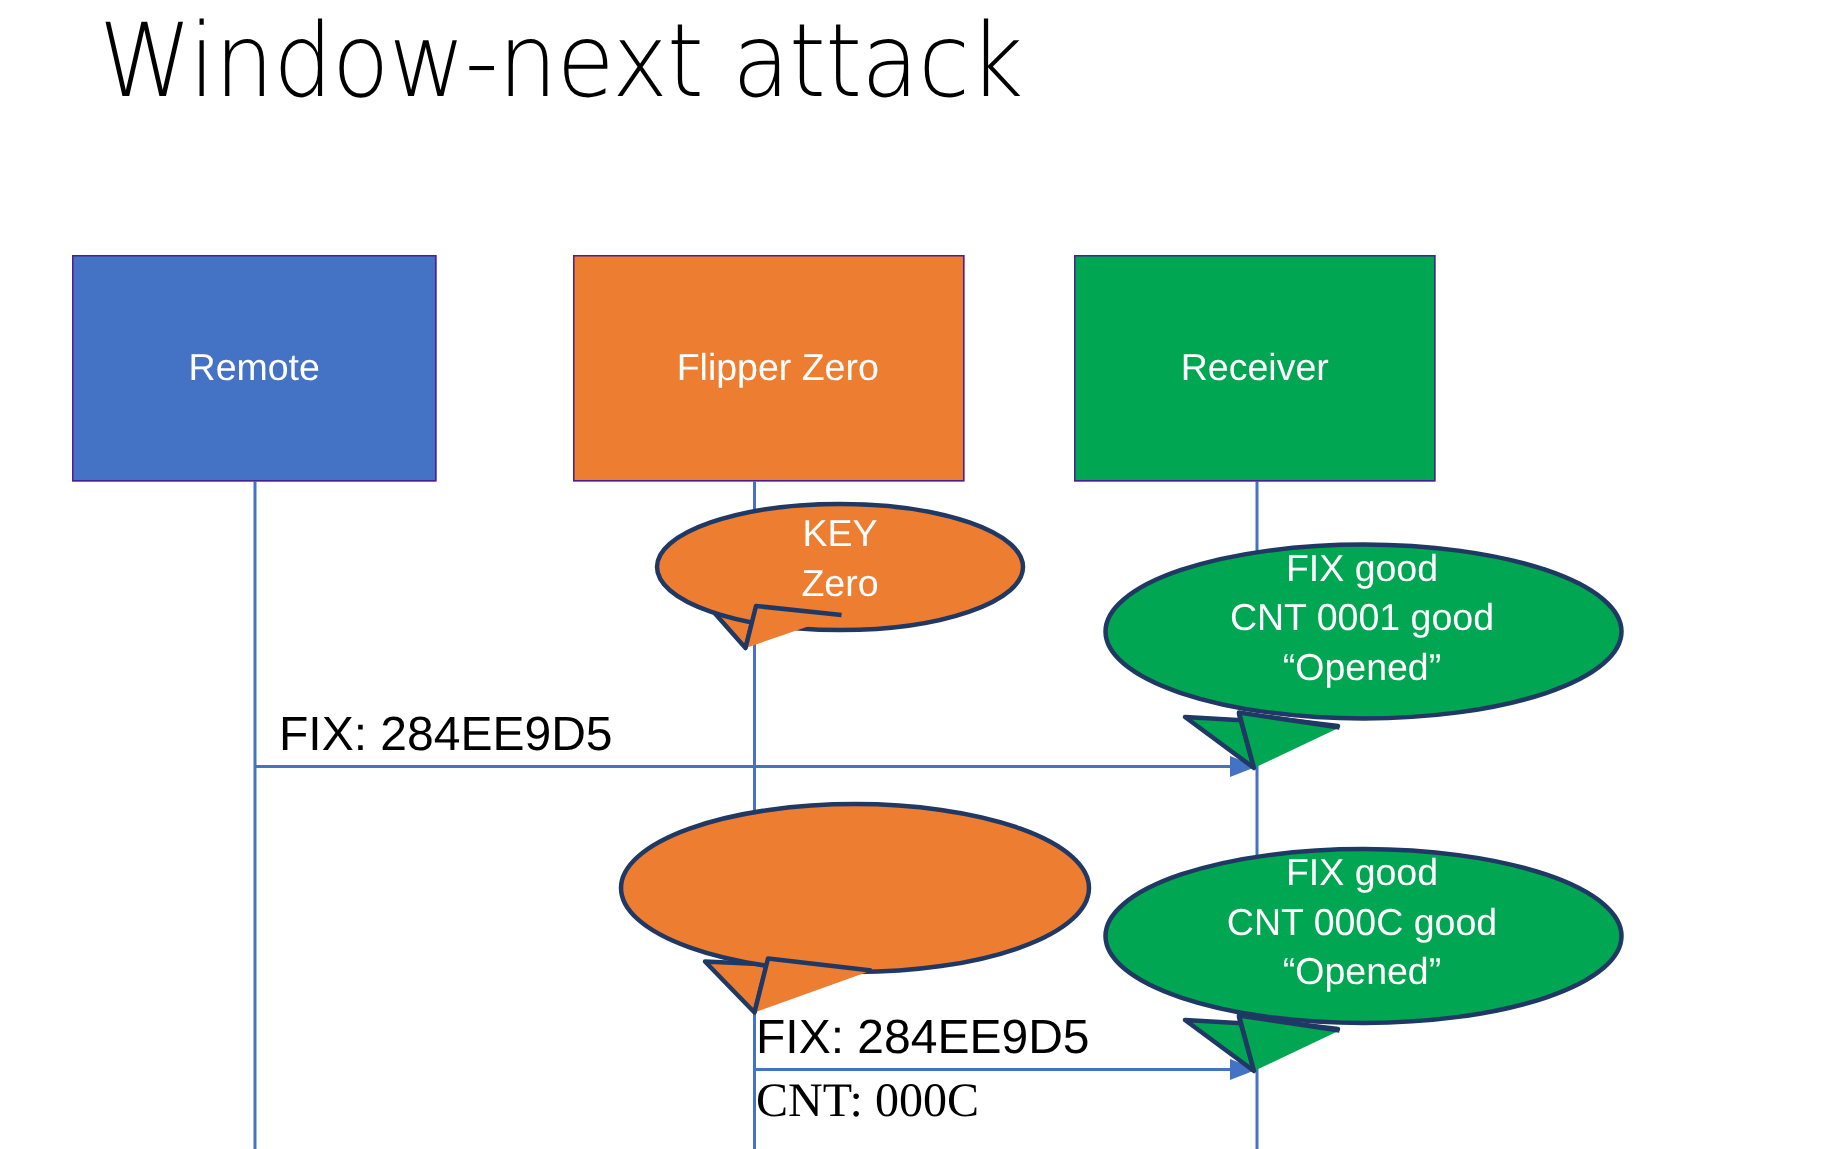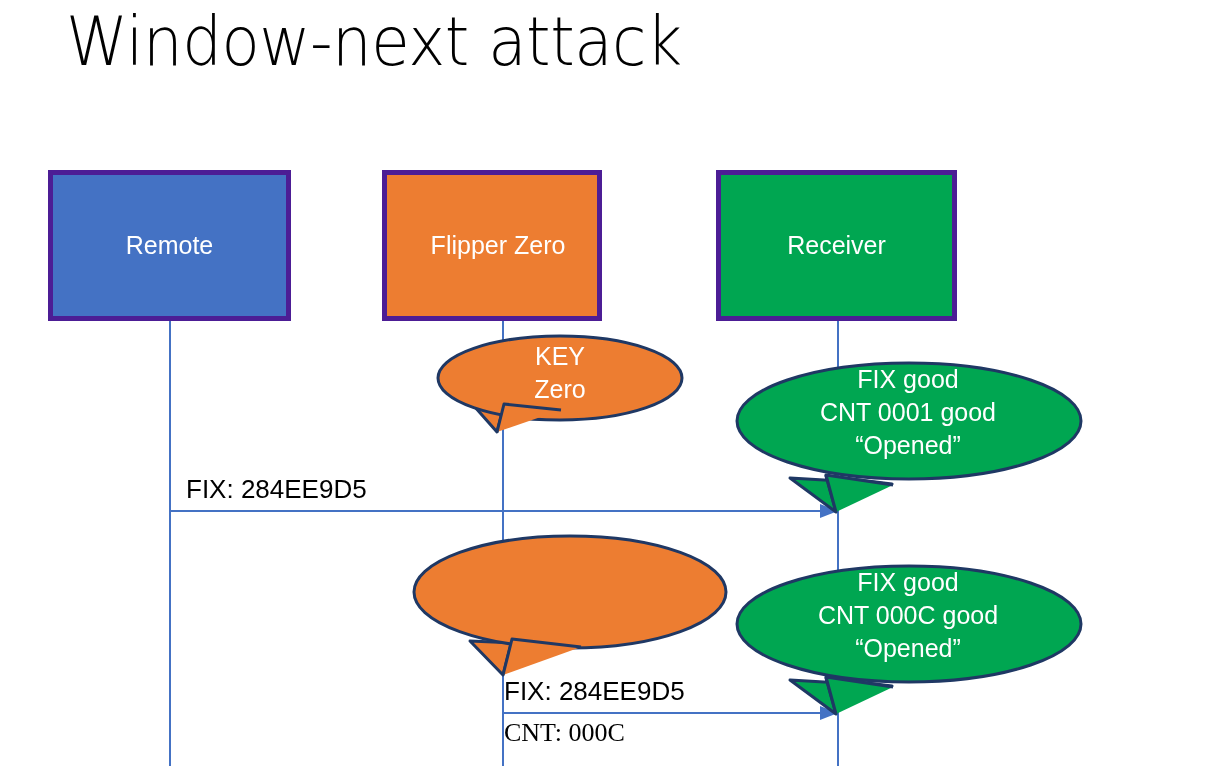--- a/index.html
+++ b/index.html
@@ -29,30 +29,30 @@
     color: #000000;
     letter-spacing: -0.5px;
     white-space: nowrap;
     font-family: "DejaVu Sans", sans-serif;
     transform: scaleX(0.92);
     transform-origin: left top;
   }
   .actor-box {
     position: absolute;
     box-sizing: border-box;
-    border: 5px solid #4c1d95;
+    border: 1px solid #4c1d95;
     display: flex;
     align-items: center;
     justify-content: center;
     color: #ffffff;
     font-size: 25px;
     font-family: "Liberation Sans", sans-serif;
   }
   #box-remote   { left: 48px;  top: 170px; width: 243px; height: 151px; background: #4472C4; }
-  #box-flipper  { left: 382px; top: 170px; width: 220px; height: 151px; background: #ED7D31; padding-left: 12px; }
+  #box-flipper  { left: 382px; top: 170px; width: 261px; height: 151px; background: #ED7D31; padding-left: 12px; }
   #box-receiver { left: 716px; top: 170px; width: 241px; height: 151px; background: #00A651; }
 
   .svg-layer {
     position: absolute;
     left: 0; top: 0;
     width: 1221px;
     height: 766px;
     overflow: visible;
   }
   .bubble-text {
@@ -66,21 +66,21 @@
     pointer-events: none;
   }
   #bt-key      { left: 437px; top: 340px; width: 246px; }
   #bt-send     { left: 414px; top: 525px; width: 312px; }
   #bt-green-1  { left: 736px; top: 363px; width: 344px; }
   #bt-green-2  { left: 736px; top: 566px; width: 344px; }
 
   .msg-label {
     position: absolute;
     color: #000000;
-    font-size: 26px;
+    font-size: 32px;
     line-height: 38px;
     font-family: "Liberation Sans", sans-serif;
     white-space: nowrap;
   }
   #msg1-line1 { left: 186px; top: 470px; }
   #msg1-line2 { left: 186px; top: 512px; }
   #msg2-line1 { left: 504px; top: 672px; }
   #msg2-line2 { left: 504px; top: 714px; font-family: Liberation Serif, serif; }
 </style>
 </head>

